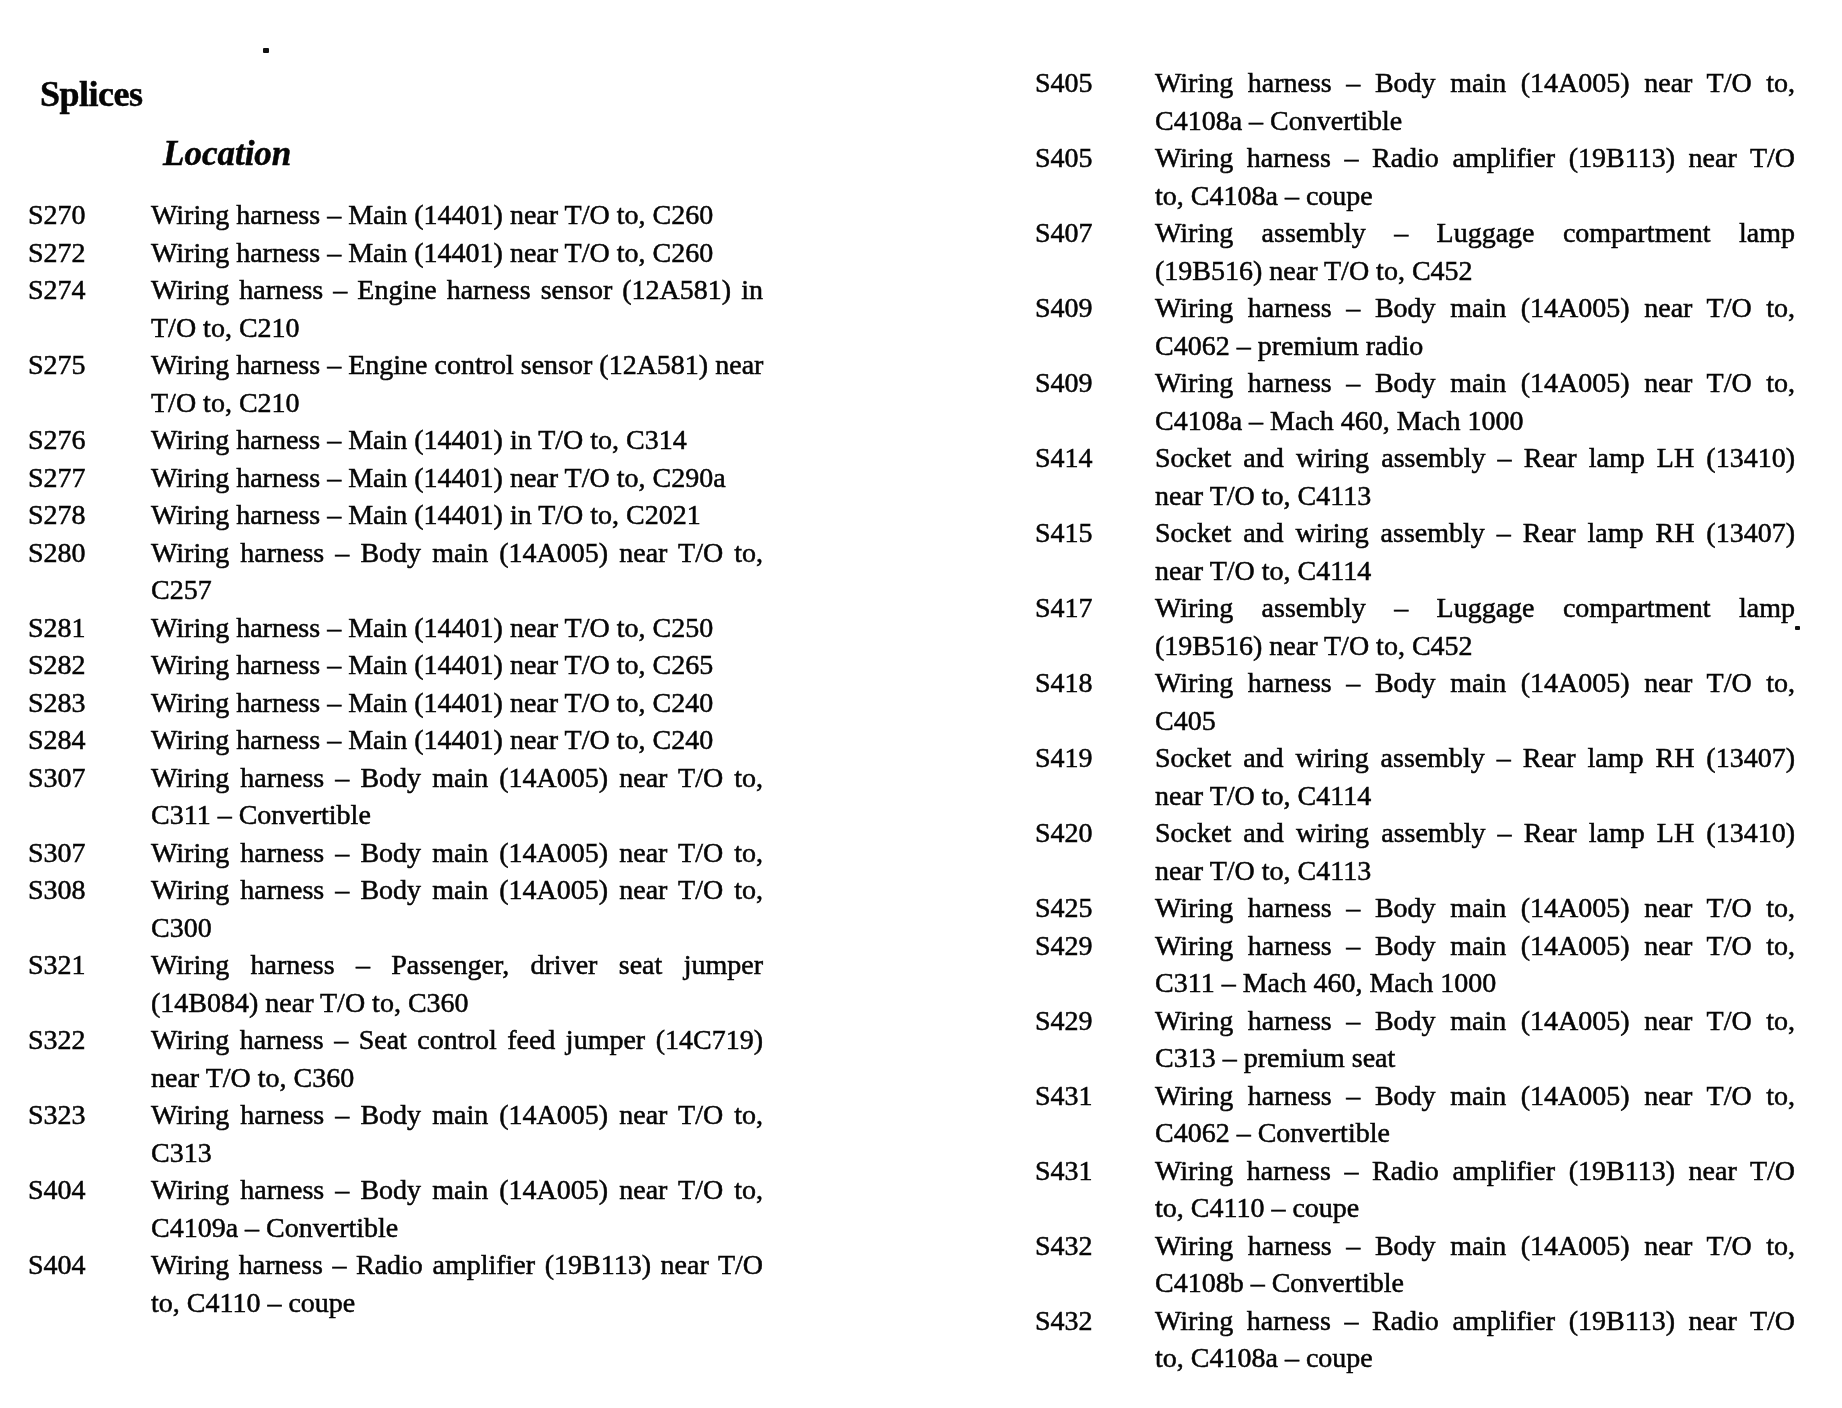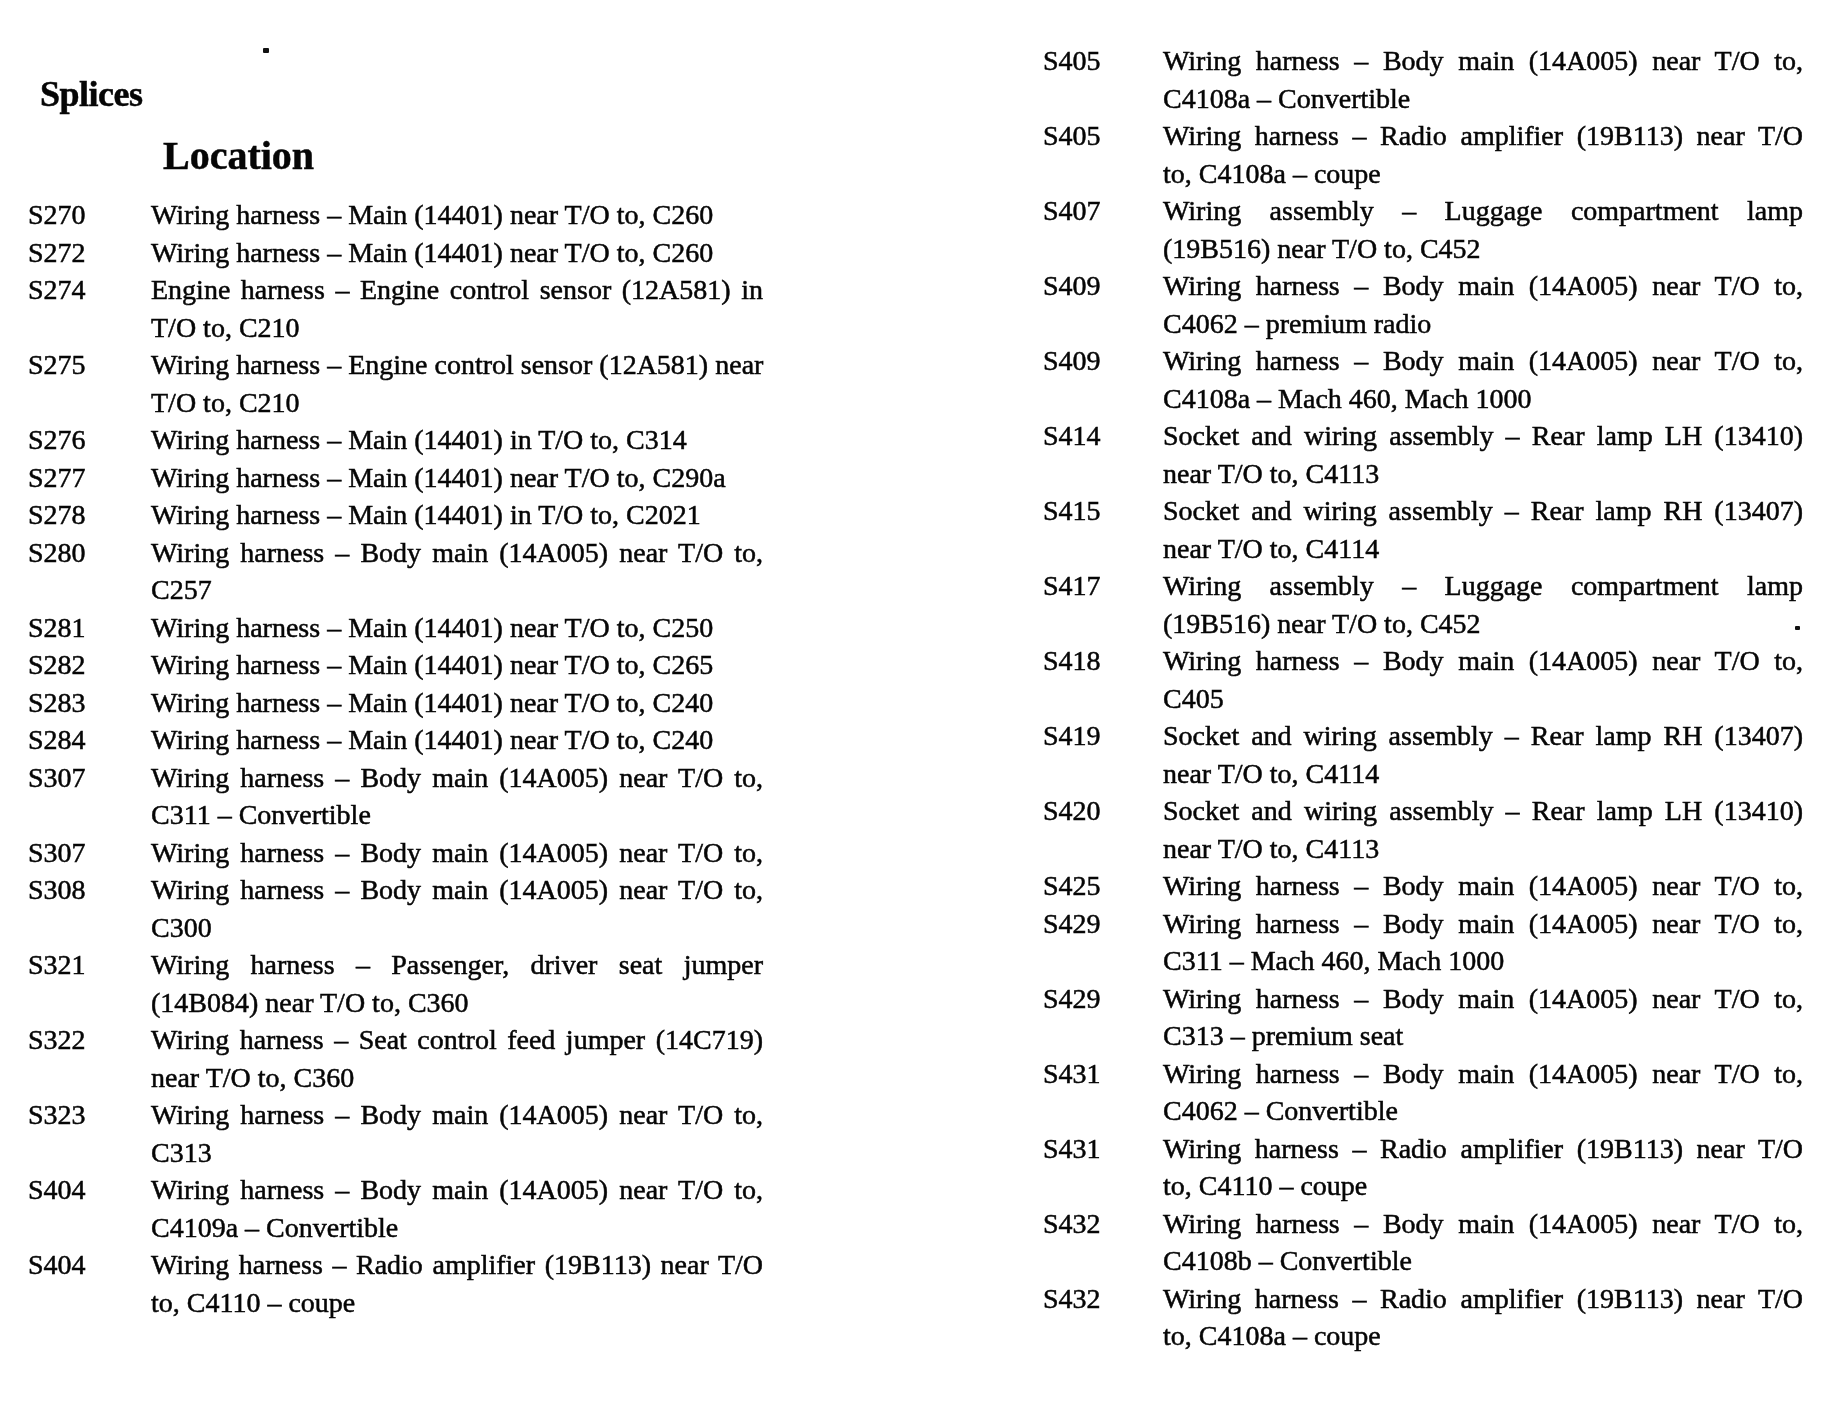--- a/index.html
+++ b/index.html
@@ -12,25 +12,25 @@
     overflow:hidden;
     -webkit-text-stroke:0.5px #060606;
   }
   .doc-title{
     position:absolute;left:40px;top:76px;
     font-size:36px;font-weight:bold;line-height:1;
     letter-spacing:-0.5px;
   }
   .col-header{
     position:absolute;left:163px;top:136px;
-    font-size:40px;font-weight:bold;line-height:1;
+    font-size:35px;font-weight:bold;line-height:1;font-style:italic;
   }
   .splice-list{position:absolute;}
   .splice-list.left{left:28px;top:196px;width:735px;}
-  .splice-list.right{left:1035px;top:42px;width:760px;margin-left:8px;}
+  .splice-list.right{left:1035px;top:64px;width:760px;}
   .row{display:flex;align-items:flex-start;}
   .code{
     flex:0 0 123px;
     font-size:28px;line-height:37.5px;
     white-space:nowrap;
   }
   .splice-list.right .code{flex:0 0 120px;}
   .loc{flex:1 1 auto;min-width:0;}
   .line{
     font-size:28px;line-height:37.5px;
@@ -65,21 +65,21 @@
       <div class="row">
         <span class="code">S272</span>
         <span class="loc">
           <div class="line">Wiring harness – Main (14401) near T/O to, C260</div>
         </span>
       </div>
 
       <div class="row">
         <span class="code">S274</span>
         <span class="loc">
-          <div class="line j">Engine harness – Engine control sensor (12A581) in</div>
+          <div class="line j">Wiring harness – Engine harness sensor (12A581) in</div>
           <div class="line">T/O to, C210</div>
         </span>
       </div>
 
       <div class="row">
         <span class="code">S275</span>
         <span class="loc">
           <div class="line j">Wiring harness – Engine control sensor (12A581) near</div>
           <div class="line">T/O to, C210</div>
         </span>

